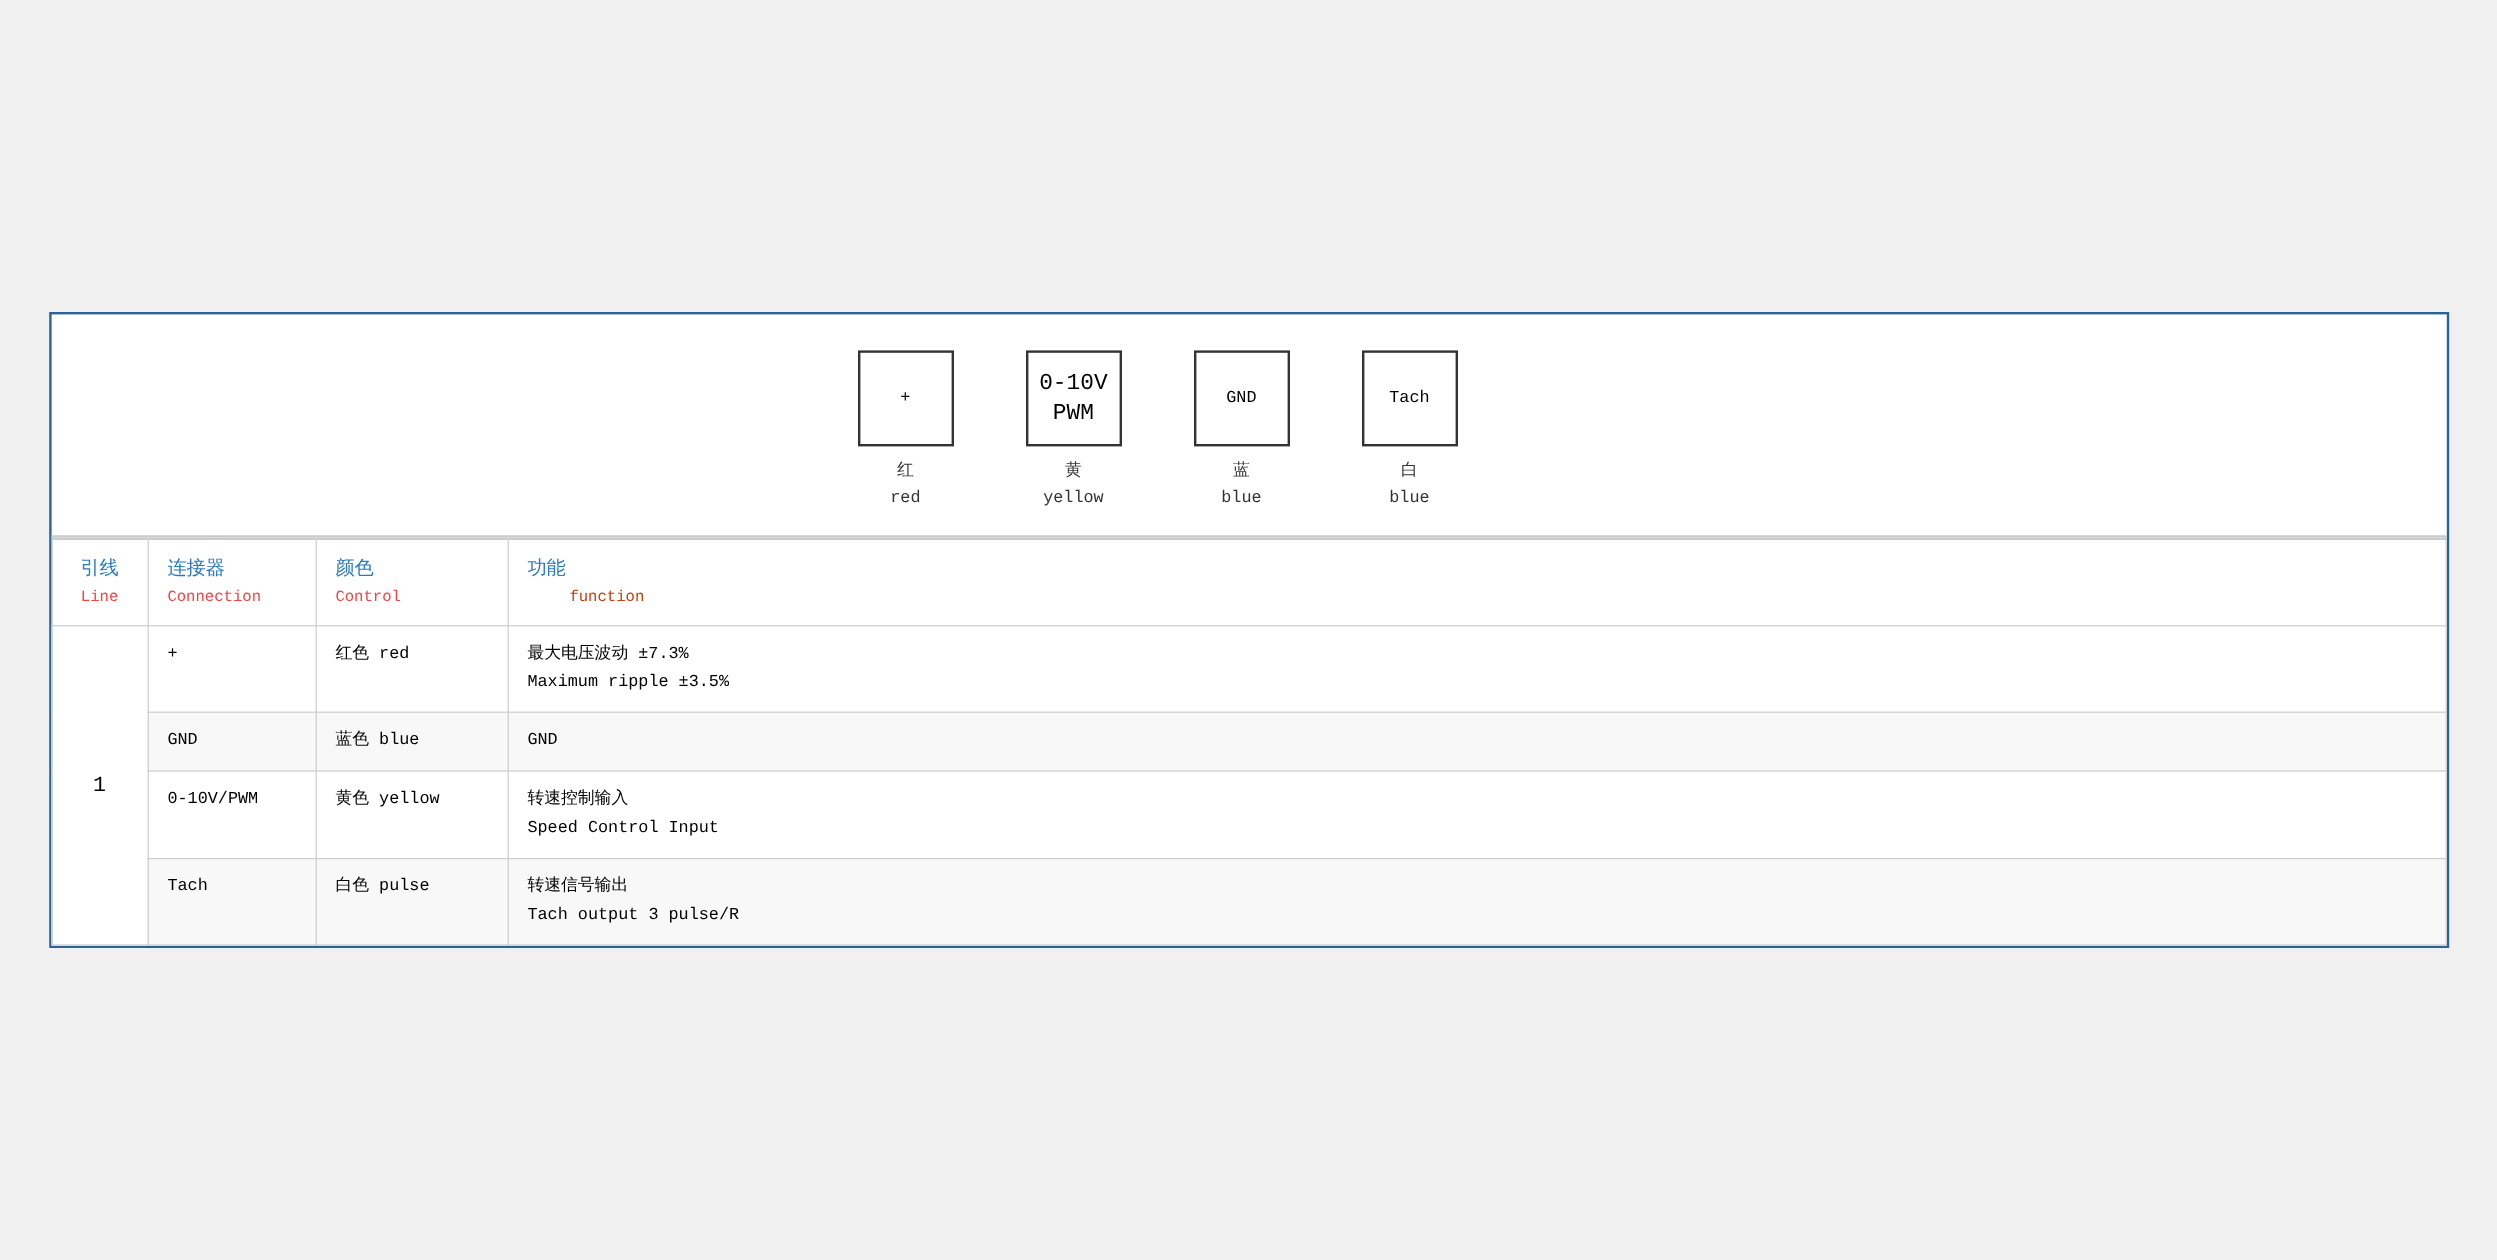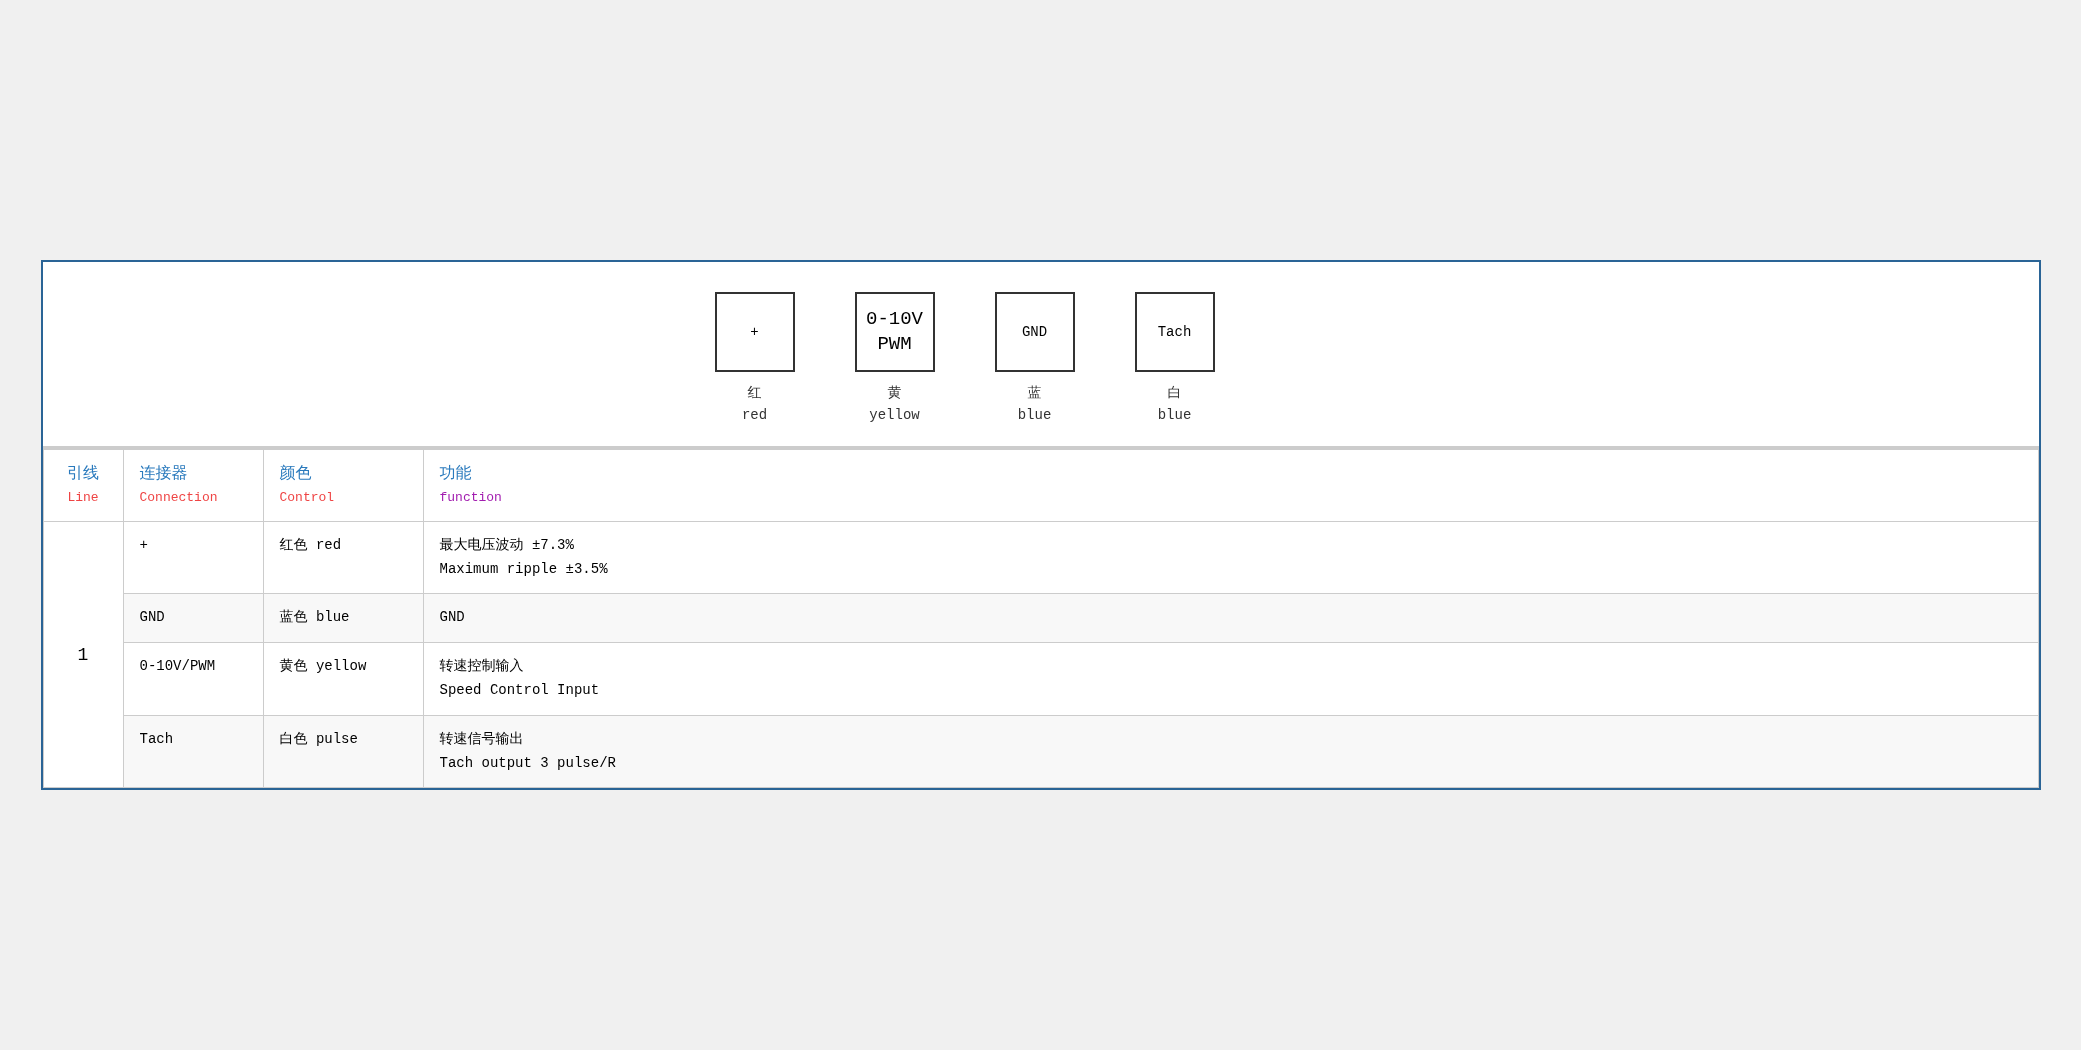--- a/index.html
+++ b/index.html
@@ -218,21 +218,21 @@
         <td class="col-connection header-cell">
           <div class="chinese">连接器</div>
           <div class="english">Connection</div>
         </td>
         <td class="col-colour header-cell">
           <div class="chinese">颜色</div>
           <div class="english">Control</div>
         </td>
         <td class="col-function header-cell">
           <div class="chinese">功能</div>
-          <div class="english" style="color:#a21caf;">function</div>
+          <div class="english" style="color:#c2410c;margin-left:35px;">function</div>
         </td>
       </tr>
 
       <tr class="row-bg-white">
         <td class="col-line line-number" rowspan="4">
           <span>1</span>
         </td>
         <td class="col-connection data-cell">
           <span>+</span>
         </td>

